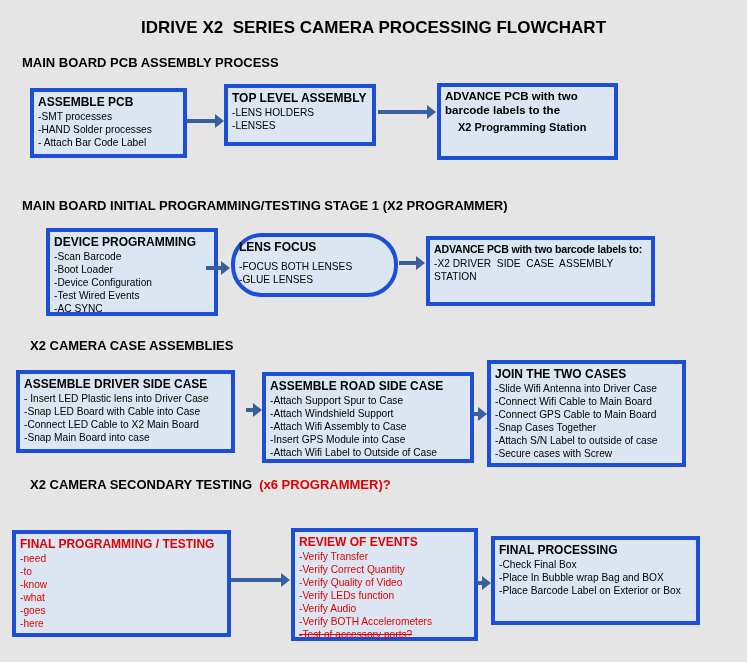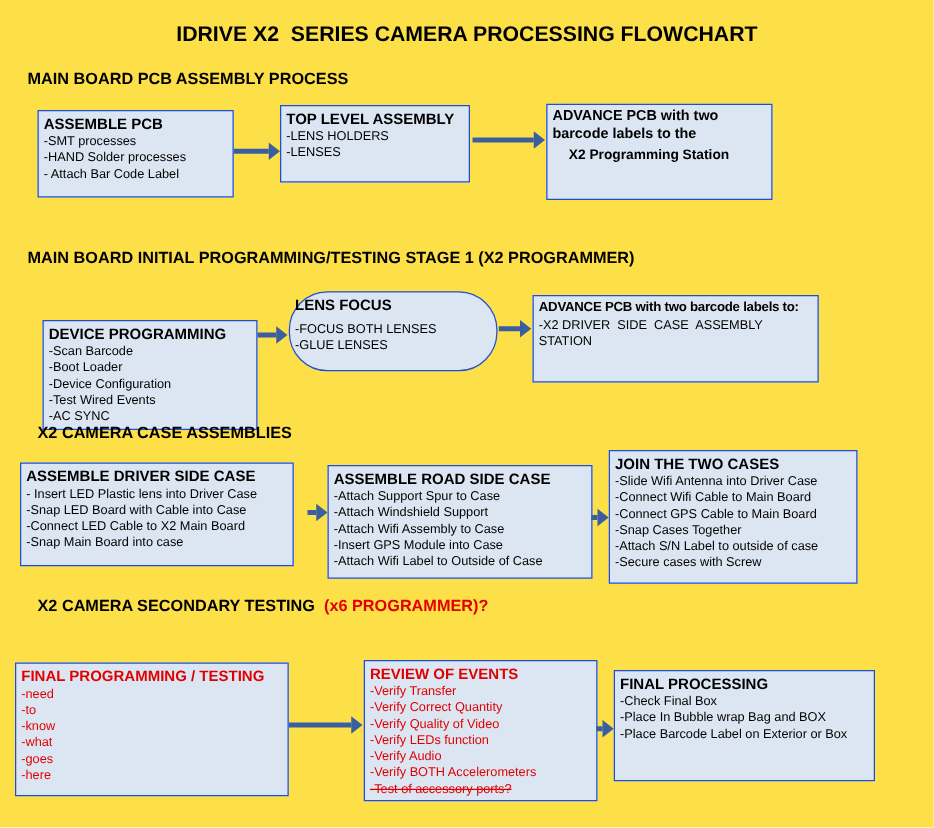--- a/index.html
+++ b/index.html
@@ -1,26 +1,26 @@
 <!DOCTYPE html>
 <html><head>
 <meta charset="utf-8">
 <style>
   * { margin:0; padding:0; box-sizing:border-box; }
   html,body { background:#ffffff; }
   body { font-family:"Liberation Sans", sans-serif; }
-  .canvas { position:relative; width:747px; height:662px; background:#fde047; overflow:hidden; }
+  .canvas { position:relative; width:747px; height:662px; background:#e5e5e5; overflow:hidden; }
 
   .chart-title { position:absolute; top:18px; left:0; width:100%; text-align:center;
                  font-size:17px; font-weight:bold; color:#000; white-space:pre; }
 
   .section-heading { position:absolute; font-size:13px; font-weight:bold; color:#000; white-space:pre; }
   .section-heading .red { color:#e00000; }
 
-  .flow-box { position:absolute; background:#dce6f2; border:1px solid #1d4ed8; padding:3px 5px 2px 4px; }
+  .flow-box { position:absolute; background:#dce6f2; border:4px solid #1d4ed8; padding:3px 5px 2px 4px; }
   .box-title { font-size:12px; font-weight:bold; color:#000; line-height:1.2; margin-bottom:1px; white-space:pre-wrap; }
   .box-line  { font-size:10.2px; color:#000; line-height:13px; white-space:pre-wrap; }
 
   .red-box .box-title, .red-box .box-line { color:#e00000; }
   .strike { text-decoration:line-through; }
 
   
   .advance-box .box-title { font-size:11.5px; }
   .advance-box .box-line  { font-weight:bold; font-size:11px; padding-left:13px; margin-top:3px; }
 
@@ -66,21 +66,21 @@
     <div class="head"></div>
   </div>
 
   <div class="flow-box advance-box" style="left:437px;top:83px;width:181px;height:77px;">
     <div class="box-title">ADVANCE PCB with two barcode labels to the</div>
     <div class="box-line">X2 Programming Station</div>
   </div>
 
   <div class="section-heading" style="left:22px;top:198px;">MAIN BOARD INITIAL PROGRAMMING/TESTING STAGE 1 (X2 PROGRAMMER)</div>
 
-  <div class="flow-box" style="left:34px;top:228px;width:172px;height:88px;margin-top:28px;">
+  <div class="flow-box" style="left:46px;top:228px;width:172px;height:88px;">
     <div class="box-title">DEVICE PROGRAMMING</div>
     <div class="box-line">-Scan Barcode</div>
     <div class="box-line">-Boot Loader</div>
     <div class="box-line">-Device Configuration</div>
     <div class="box-line">-Test Wired Events</div>
     <div class="box-line">-AC SYNC</div>
   </div>
 
   <div class="arrow" style="left:206px;top:261px;width:24px;">
     <div class="shaft"></div>

